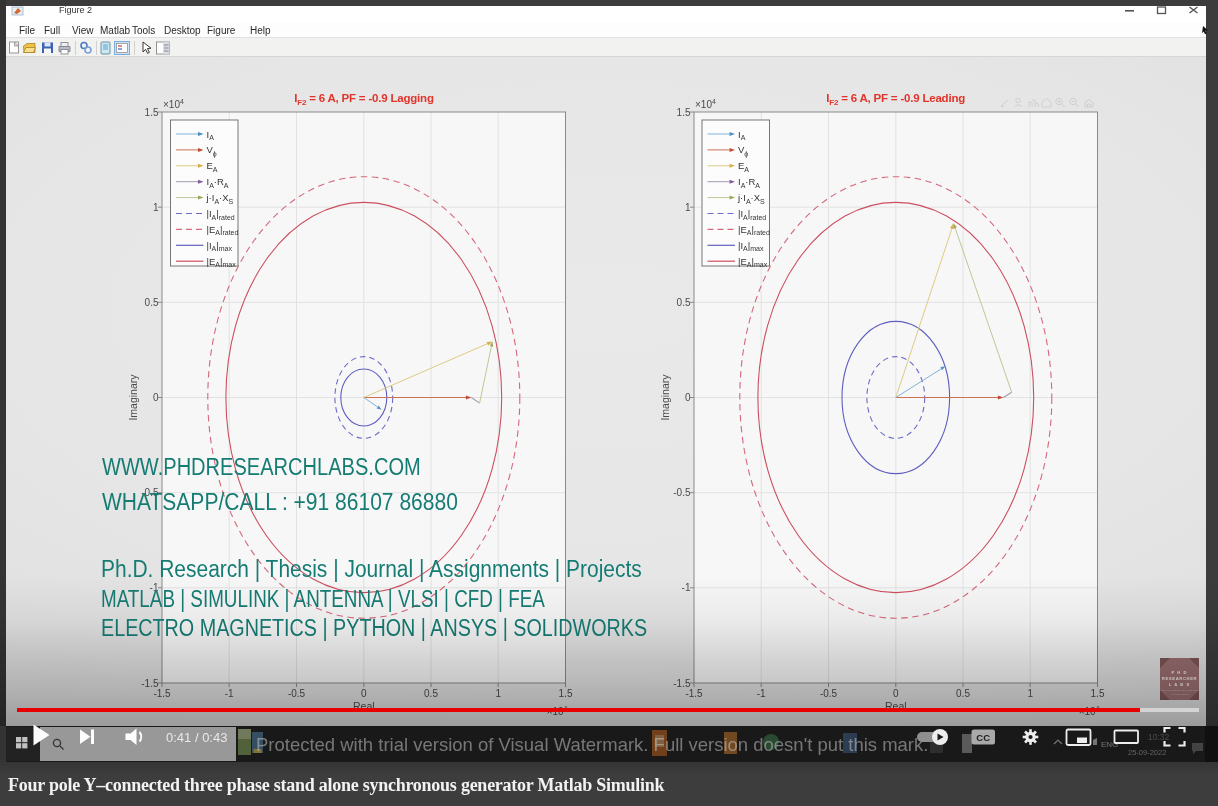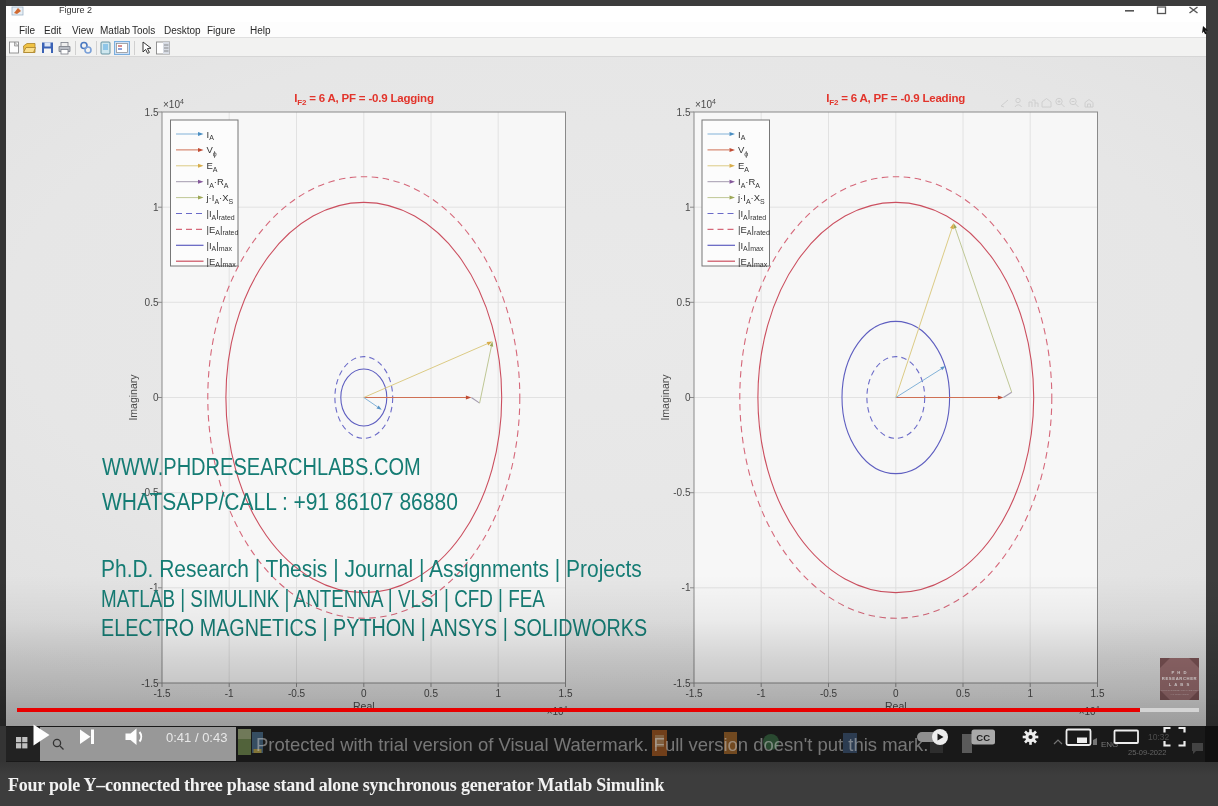--- a/index.html
+++ b/index.html
@@ -39,21 +39,21 @@
   .logo{left:1160px;top:658px;width:39px;height:42px;background:#9a696b;}
 </style>
 </head>
 <body>
 <div class="stage">
   <div class="abs" style="left:0;top:0;width:6px;height:806px;background:#343434"></div>
   <div class="abs titlebar"></div>
   <div class="abs titletext">Figure 2</div>
   <div class="abs menubar">
     <span style="left:13px">File</span>
-      <span style="left:38px">Edit</span>
+      <span style="left:38px">Full</span>
     <span style="left:66px">View</span>
       <span style="left:94px">Matlab</span>
     <span style="left:126px">Tools</span>
       <span style="left:158px">Desktop</span>
     <span style="left:201px">Figure</span>
       <span style="left:244px">Help</span>
   </div>
   <div class="abs toolbar"></div>
   <div class="abs canvas"></div>
   <svg class="abs" style="left:0;top:0" width="1218" height="60">

